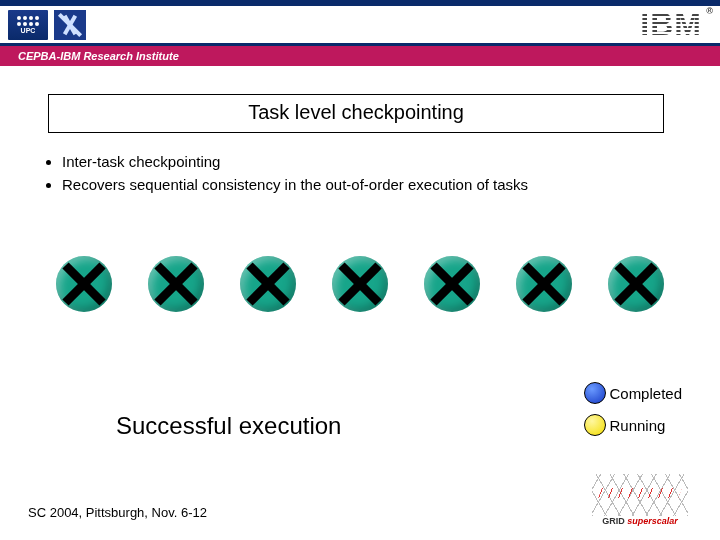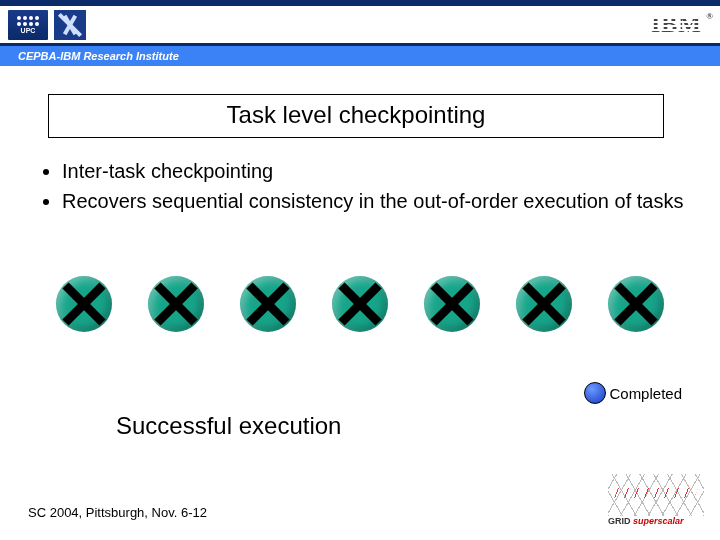--- a/index.html
+++ b/index.html
@@ -30,55 +30,55 @@
     color: #fff; font-size: 7px; font-weight: bold;
     border-radius: 1px;
   }
   .upc-dots { display:grid; grid-template-columns:repeat(4,4px); grid-template-rows:repeat(2,4px); gap:2px; margin-bottom:1px;}
   .upc-dots span{display:block;width:4px;height:4px;background:#fff;border-radius:50%;}
   .upc-inner{display:flex;flex-direction:column;align-items:center;}
   .ibm-small {
     width: 32px;height:30px;background:#1a3a8a;color:#cfe0ff;display:flex;align-items:center;justify-content:center;font-size:16px;
   }
   .ibm-right {
-    font-family: Liberation Serif, serif;
+    font-family: Liberation Sans, sans-serif;
     font-weight: bold;
     letter-spacing: 1px;
     color: #444;
-    font-size: 24px;
+    font-size: 32px;
     position: relative;
     background: repeating-linear-gradient(180deg,#444 0 2px,#fff 2px 4px);
     -webkit-background-clip: text;
     background-clip: text;
     color: transparent;
     padding-right: 10px;
   }
   .ibm-right::after{content:"®";font-size:9px;color:#444;position:absolute;right:-2px;top:0;}
   .black-strip {
     height: 20px;
-    background: #3b82f6;
+    background: #be185d;
     display: flex; align-items: center;
     padding-left: 18px;
   }
   .black-strip span {
     color: #fff;
     font-size: 11px;
     font-weight: bold;
     font-style: italic;
   }
   .title-box {
     margin: 28px 56px 0 48px;
     border: 1px solid #000;
     text-align: center;
     padding: 6px 0 8px 0;
-    font-size: 24px;
+    font-size: 20px;
   }
   .bullets {
     margin: 18px 34px 0 34px;
-    font-size: 20px;
+    font-size: 15px;
     line-height: 1.5;
   }
   .bullets li { margin-left: 28px; list-style: disc; }
   .task-row {
     display:flex;
     justify-content: space-between;
     padding: 0 56px;
     margin-top: 60px;
   }
   .task {
@@ -104,25 +104,25 @@
   .legend-cross{width:22px;height:22px;position:relative;flex-shrink:0;}
   .legend-cross svg{width:22px;height:22px;}
   .success-label{
     position:absolute;
     left:116px;
     top:412px;
     font-size:24px;
   }
   .grid-logo{
     position:absolute;
-    right:16px;
+    right:32px;
     bottom:14px;
     font-size:8px;
     color:#555;
-    text-align:left;
+    text-align:center;
     width:96px;
   }
   .grid-logo .mesh{
     width:96px;height:42px;
     background:
       repeating-linear-gradient(60deg,#bbb 0 1px,transparent 1px 12px),
       repeating-linear-gradient(-60deg,#bbb 0 1px,transparent 1px 12px);
     position:relative;
   }
   .grid-logo .mesh::before{
@@ -227,20 +227,24 @@
     </div>
 </div>
 
 <div class="success-label">Successful execution</div>
 
 <div class="legend">
   <div class="legend-row">
     <div class="dot dot-blue"></div>
     <span>Completed</span>
   </div>
+  <div class="legend-row">
+    <div class="dot dot-yellow"></div>
+    <span>Running</span>
+  </div>
 </div>
 
 <div class="grid-logo">
   <div class="mesh"></div>
   <div class="txt"><span>GRID</span> <em>superscalar</em></div>
 </div>
 
 <div class="footer-cite">SC 2004, Pittsburgh, Nov. 6-12</div>
 
 </body></html>

